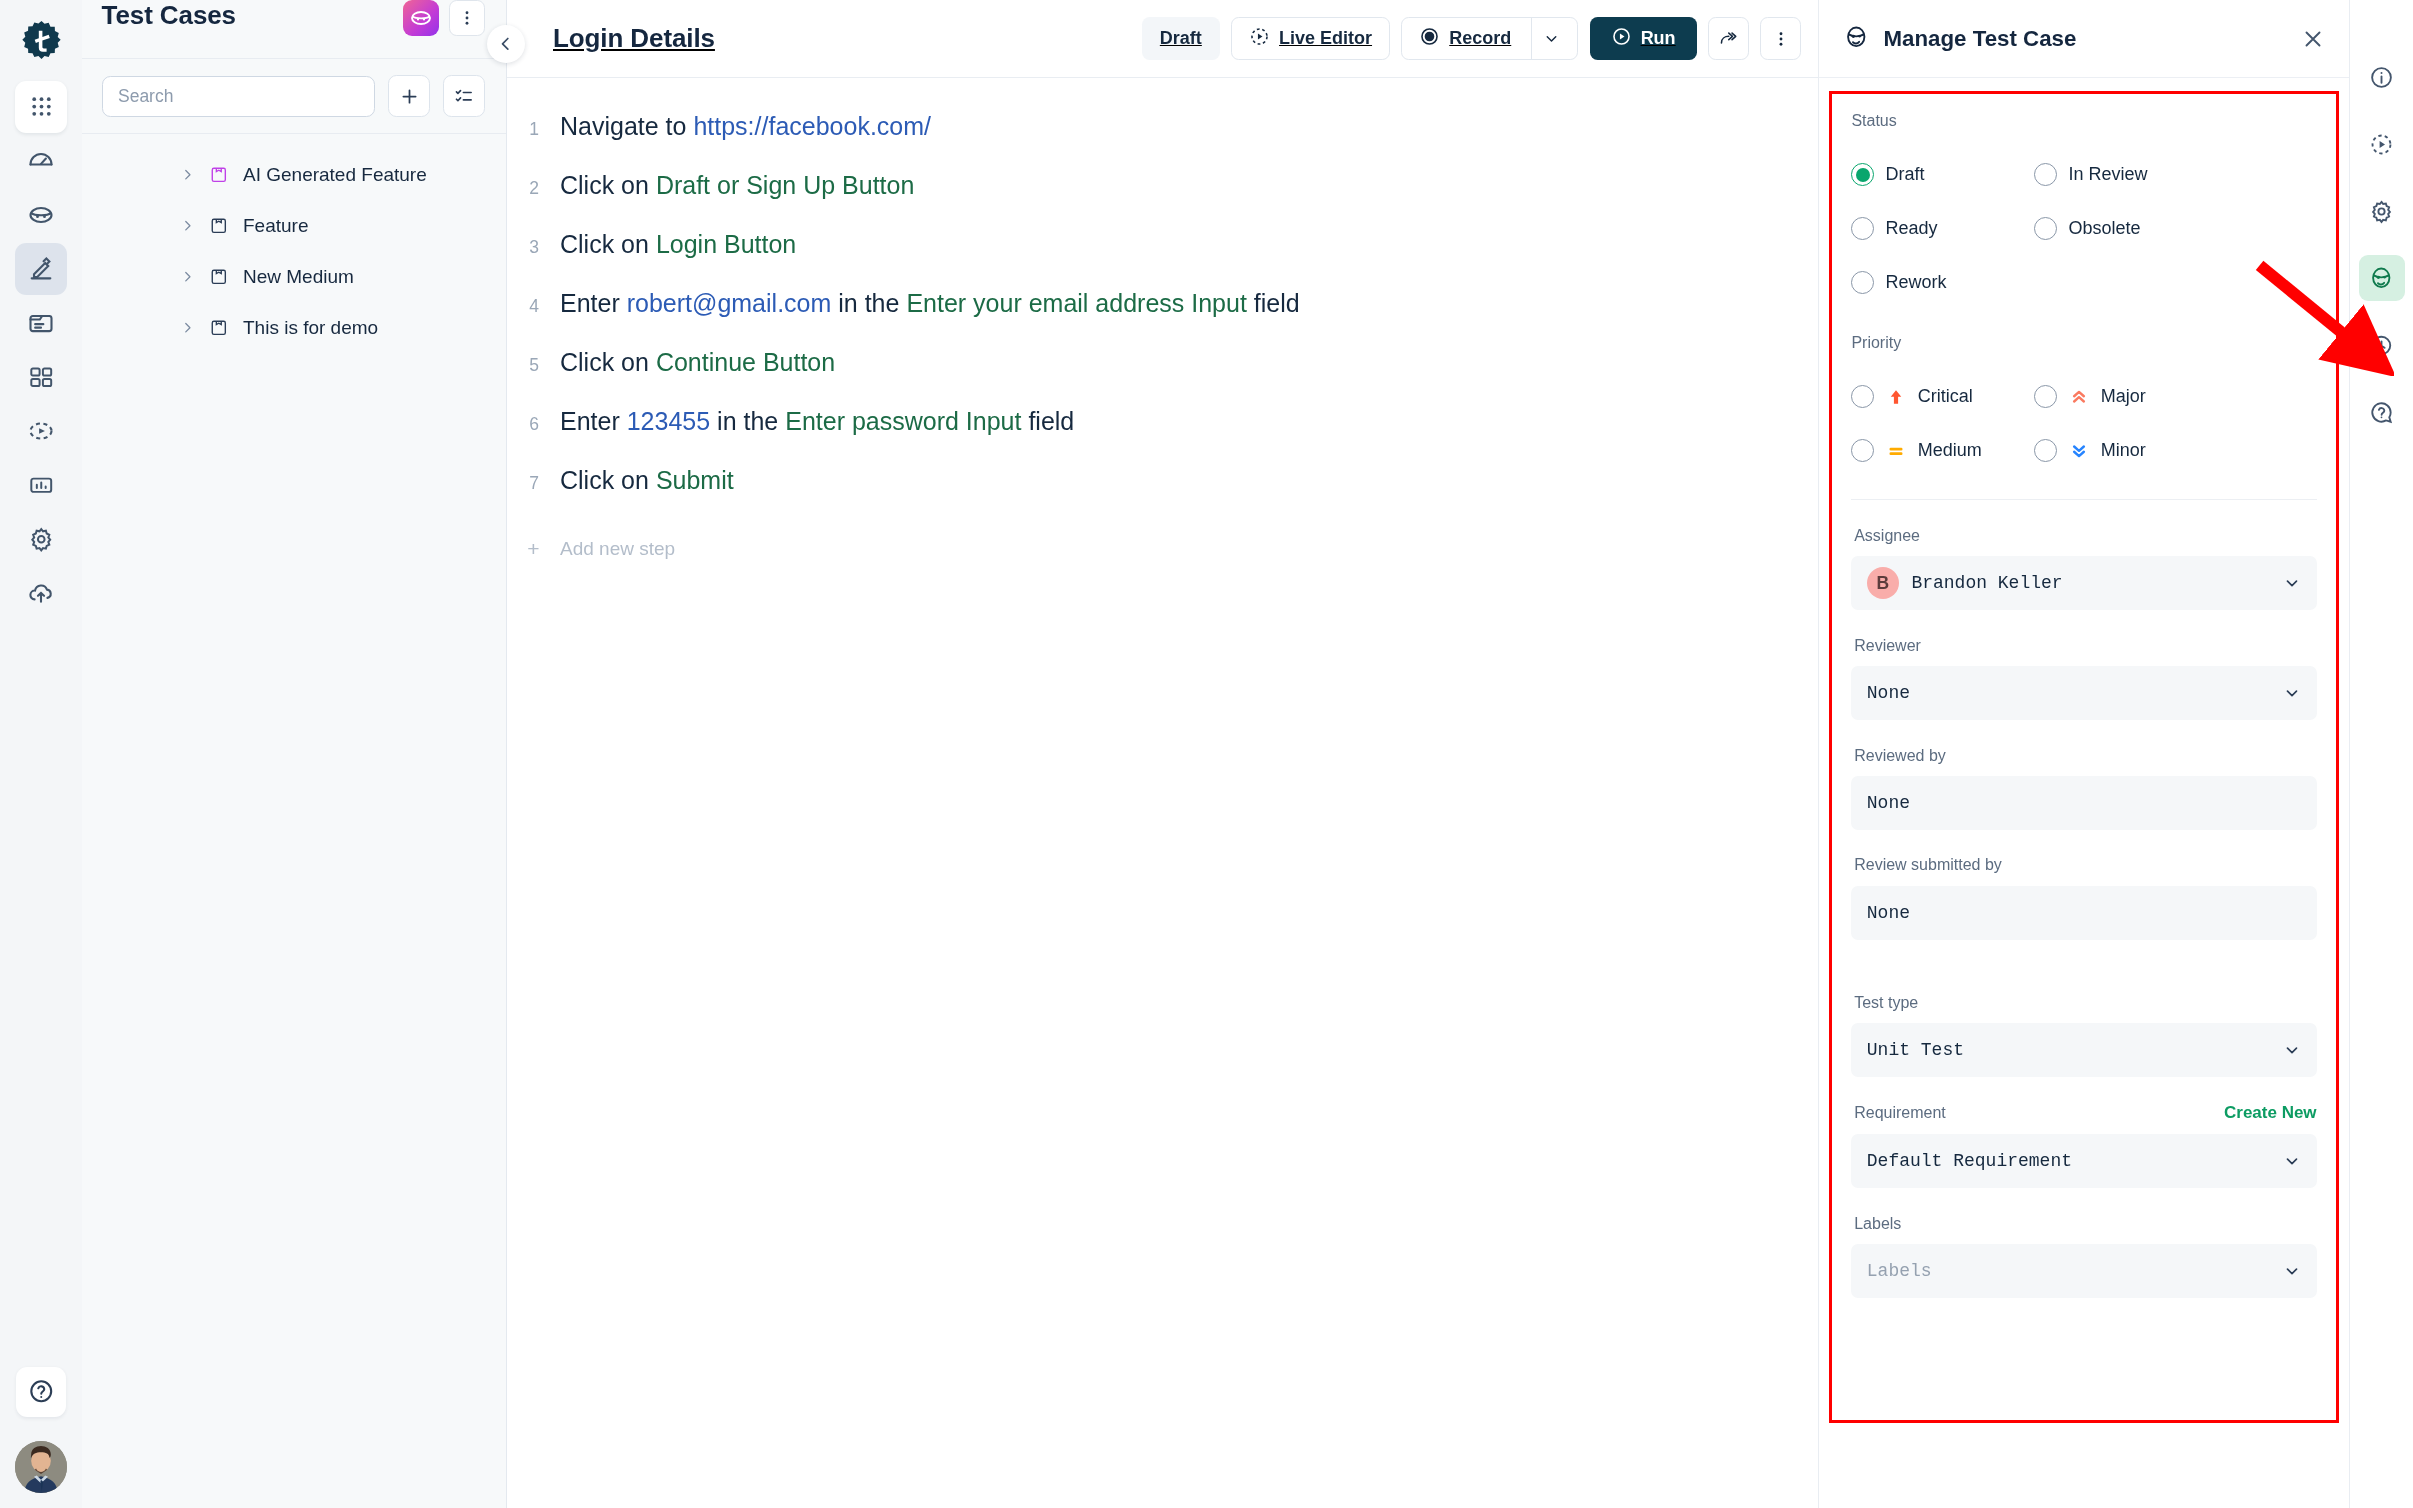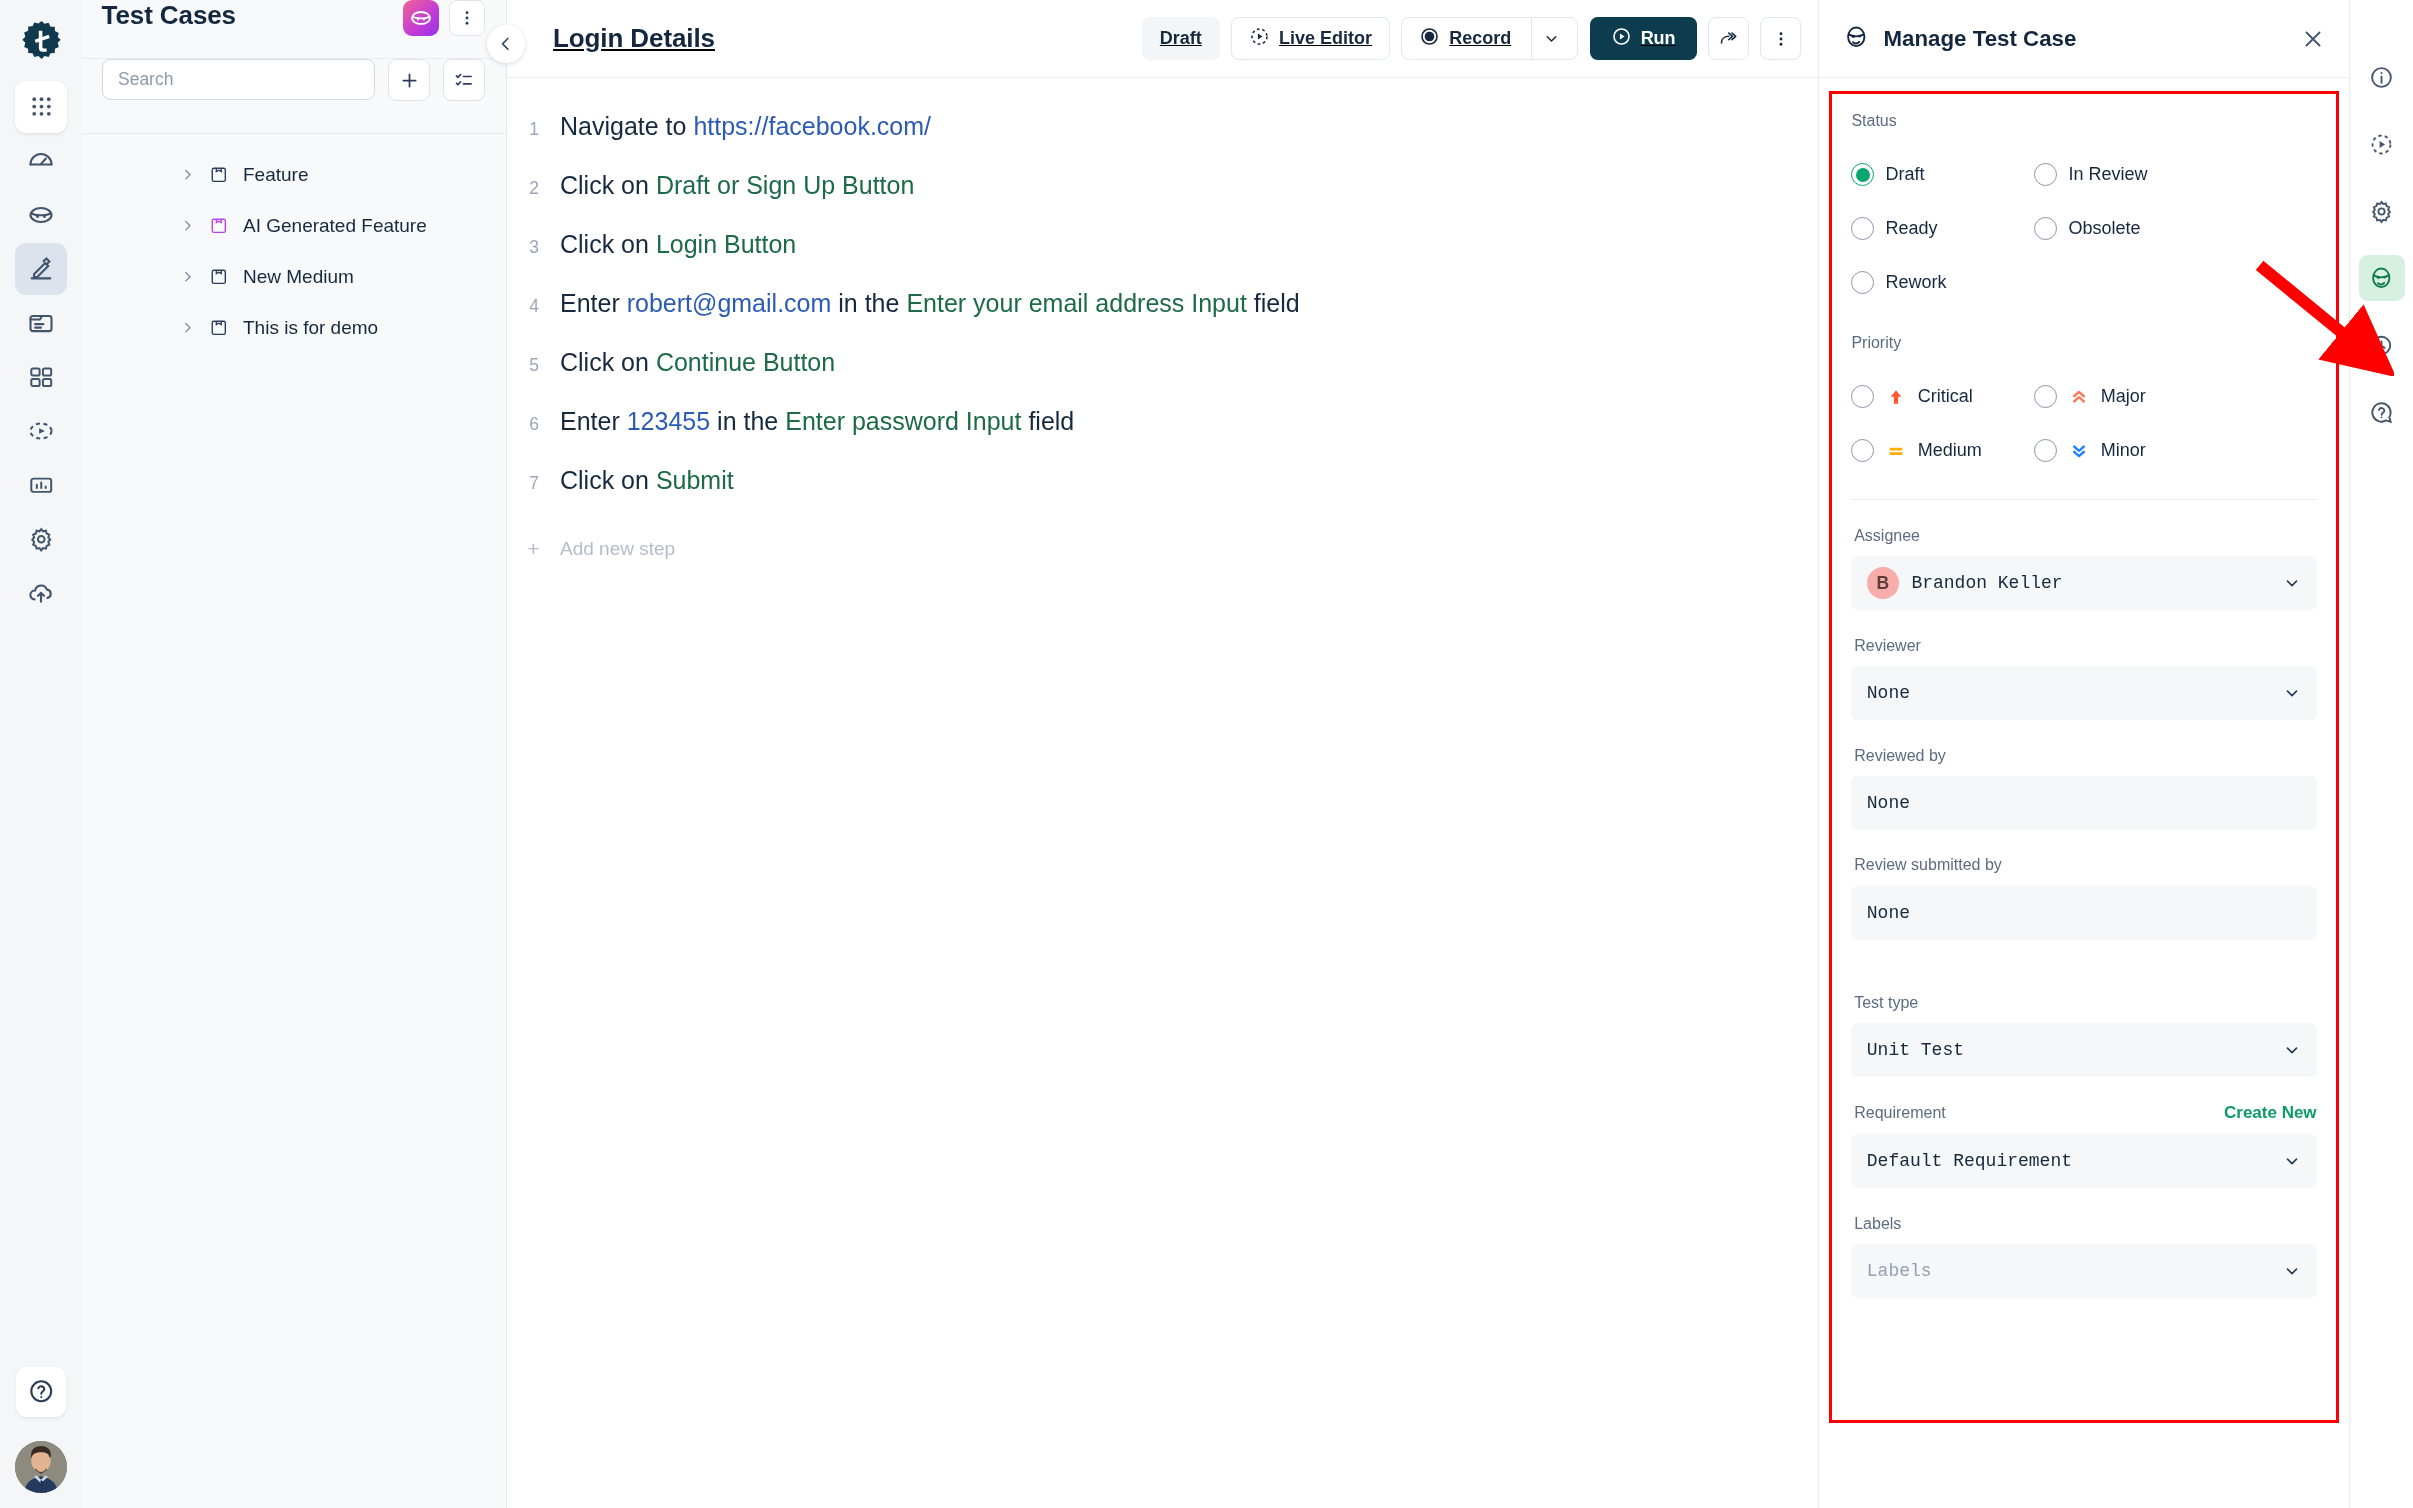--- a/index.html
+++ b/index.html
@@ -52,21 +52,21 @@
   }
   .kebab-btn {
     width: 36px; height: 36px; border:0.7px solid #dfe5ec; border-radius: 7.7px; background:#fff;
     display:flex; align-items:center; justify-content:center; color:#2b3d56;
   }
   .collapse-btn {
     position: absolute; right: -19px; top: 25px; width: 38px; height: 38px;
     border-radius: 50%; background: #fff; box-shadow: 0 1.4px 5.6px rgba(25,40,65,.14);
     display:flex; align-items:center; justify-content:center; color:#3a4d66; z-index: 20;
   }
-  .search-row { height: 75px; display:flex; align-items:flex-start; gap: 13px; padding: 0 21px 0 19.6px; border-bottom:0.7px solid #e8ecf1;}
+  .search-row { height: 75px; display:flex; align-items:center; gap: 13px; padding: 0 21px 0 19.6px; border-bottom:0.7px solid #e8ecf1;}
   .search-input {
     flex:1; height: 41px; border:0.7px solid #cfd8e3; border-radius: 8.4px; background:#fff;
     font-size: 17.5px; color:#2b3d56; padding: 0 15.4px; font-family: inherit;
   }
   .search-input::placeholder { color:#8d9bad; }
   .sq-btn { width: 42px; height: 42px; border:0.7px solid #dde4ec; border-radius: 8.4px; background:#fff; display:flex;align-items:center;justify-content:center; color:#2b3d56; }
   .tree-list { padding-top: 15.4px; }
   .tree-item { height: 51px; display:flex; align-items:center; gap: 14px; padding-left: 98px; }
   .tree-chev { color:#7b8ba0; display:flex; width:15.4px; }
   .tree-icon { display:flex; }
@@ -303,40 +303,40 @@
       </div>
     </div>
     <div class="tree-list">
       <div class="tree-item">
         <span class="tree-chev">
             <svg width="15.4" height="15.4" viewBox="0 0 24 24" fill="none" stroke="currentColor" stroke-width="2" stroke-linecap="round" stroke-linejoin="round">
               <path d="M9 5.5l6.5 6.5L9 18.5"></path>
             </svg>
           </span>
         <span class="tree-icon">
-            <svg width="19.6" height="19.6" viewBox="0 0 24 24" fill="none" stroke="#2b3d56" stroke-width="1.7">
+            <svg width="19.6" height="19.6" viewBox="0 0 24 24" fill="none" stroke="#c041e8" stroke-width="1.7">
               <rect x="4" y="4" width="16" height="16" rx="2"></rect>
               <path d="M9 4v4l3-1.6L15 8V4"></path>
             </svg>
           </span>
-        <span class="tree-label">Feature</span>
+        <span class="tree-label">AI Generated Feature</span>
       </div>
       <div class="tree-item">
         <span class="tree-chev">
             <svg width="15.4" height="15.4" viewBox="0 0 24 24" fill="none" stroke="currentColor" stroke-width="2" stroke-linecap="round" stroke-linejoin="round">
               <path d="M9 5.5l6.5 6.5L9 18.5"></path>
             </svg>
           </span>
         <span class="tree-icon">
-            <svg width="19.6" height="19.6" viewBox="0 0 24 24" fill="none" stroke="#c041e8" stroke-width="1.7">
+            <svg width="19.6" height="19.6" viewBox="0 0 24 24" fill="none" stroke="#2b3d56" stroke-width="1.7">
               <rect x="4" y="4" width="16" height="16" rx="2"></rect>
               <path d="M9 4v4l3-1.6L15 8V4"></path>
             </svg>
           </span>
-        <span class="tree-label">AI Generated Feature</span>
+        <span class="tree-label">Feature</span>
       </div>
       <div class="tree-item">
         <span class="tree-chev">
             <svg width="15.4" height="15.4" viewBox="0 0 24 24" fill="none" stroke="currentColor" stroke-width="2" stroke-linecap="round" stroke-linejoin="round">
               <path d="M9 5.5l6.5 6.5L9 18.5"></path>
             </svg>
           </span>
         <span class="tree-icon">
             <svg width="19.6" height="19.6" viewBox="0 0 24 24" fill="none" stroke="#2b3d56" stroke-width="1.7">
               <rect x="4" y="4" width="16" height="16" rx="2"></rect>

